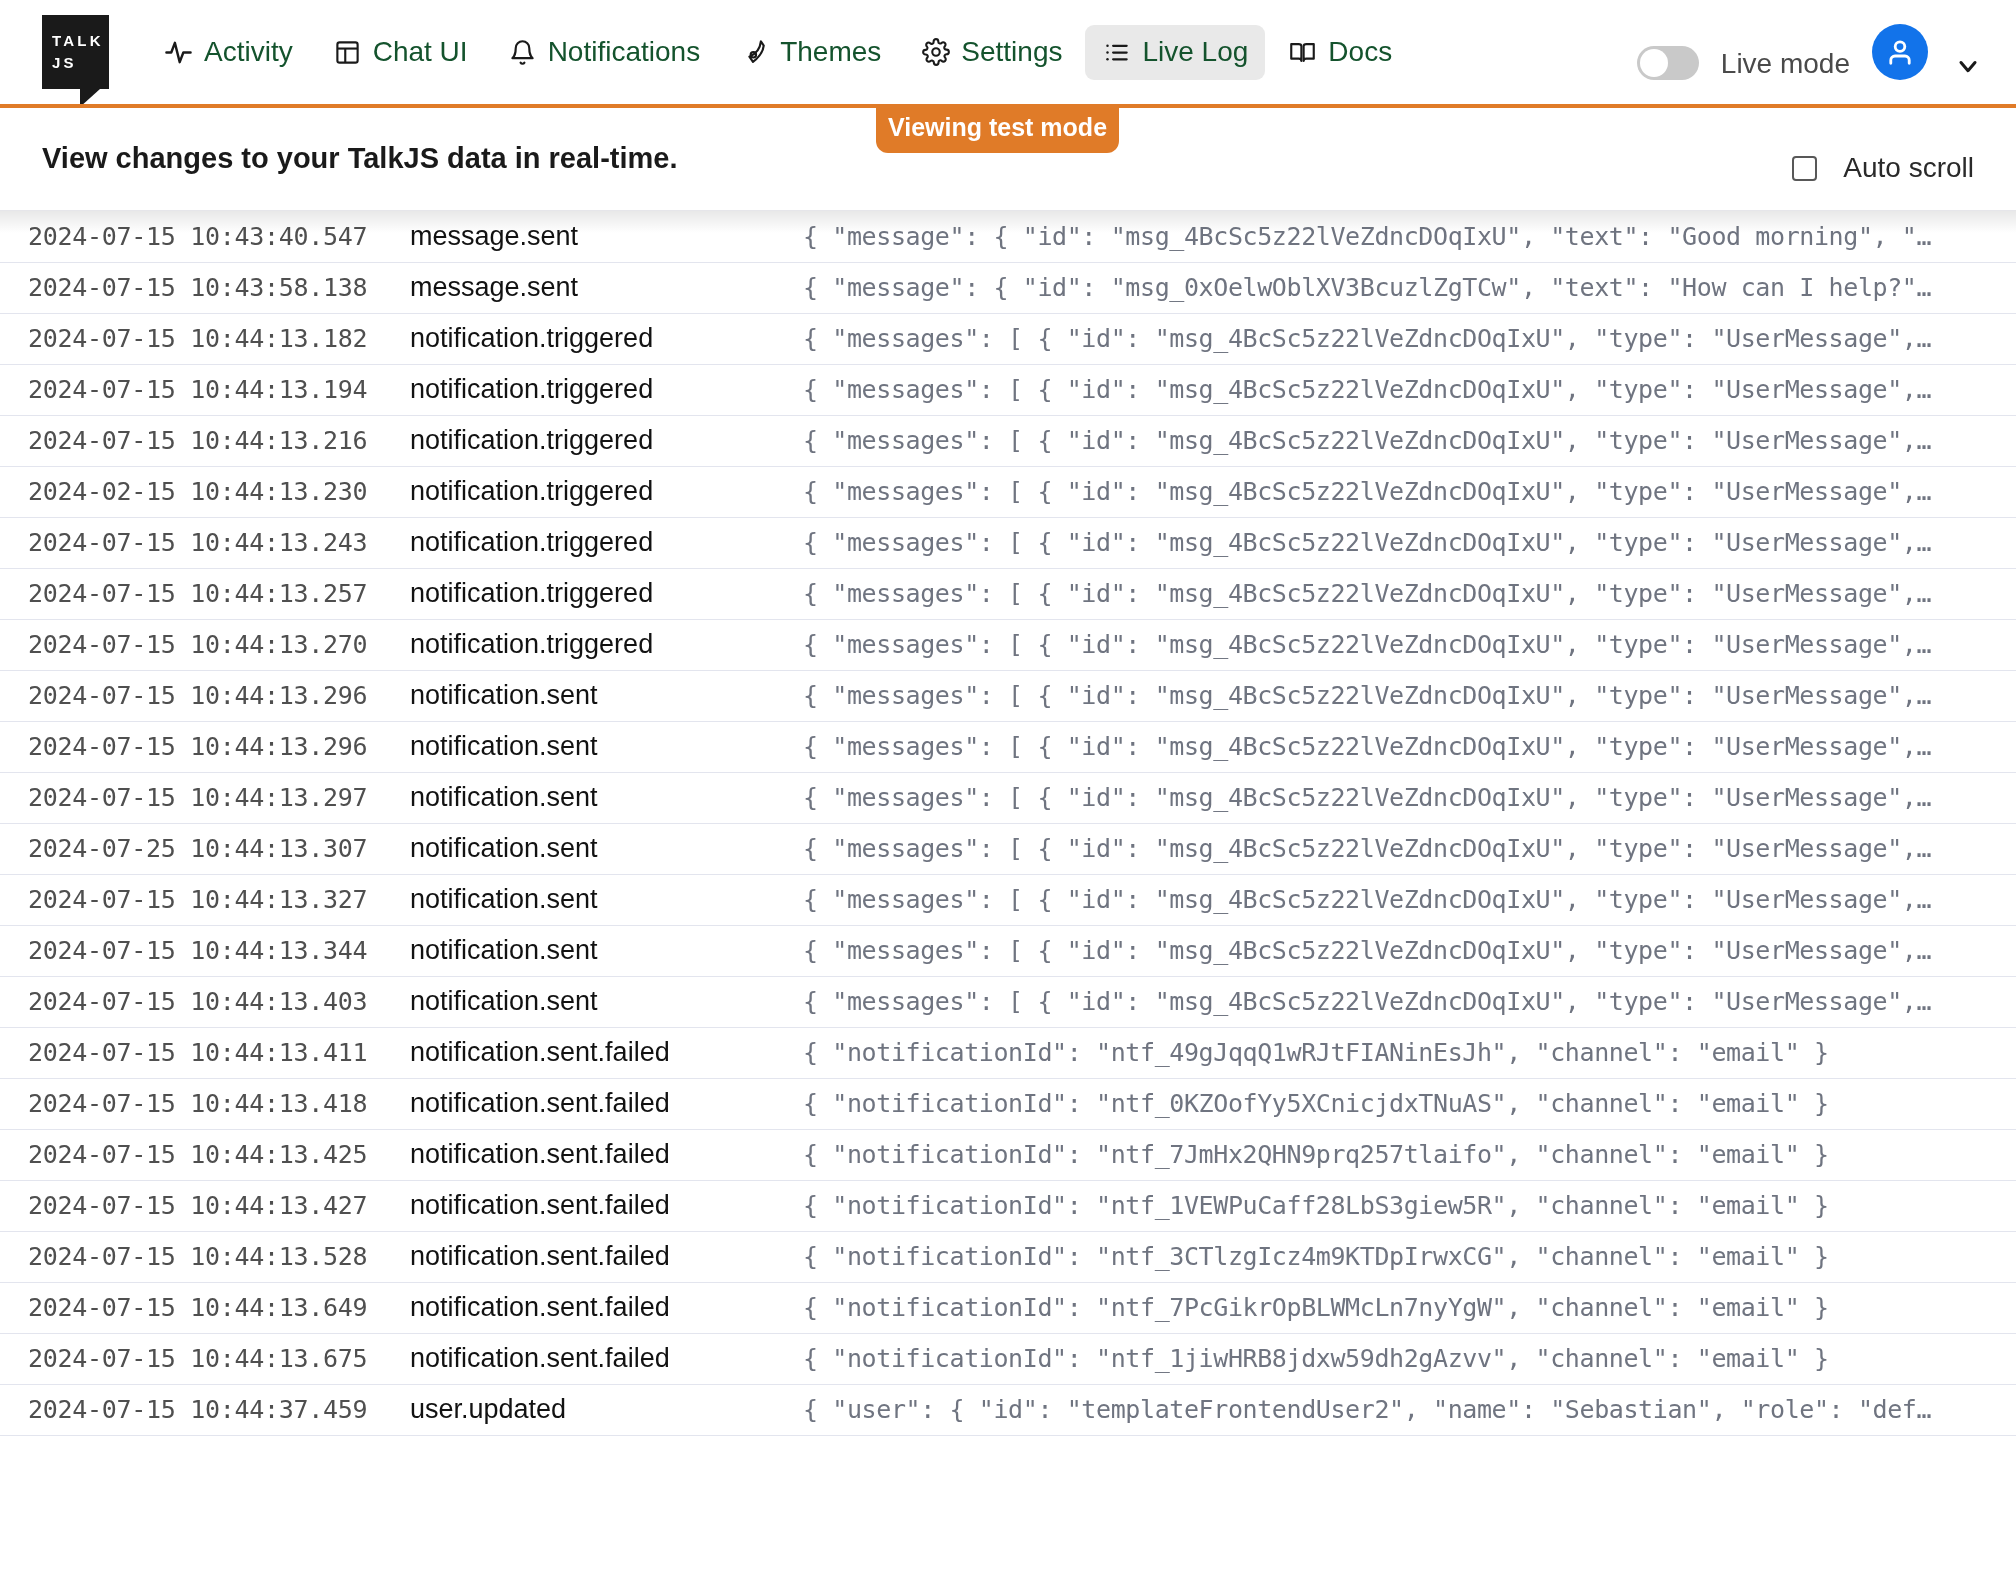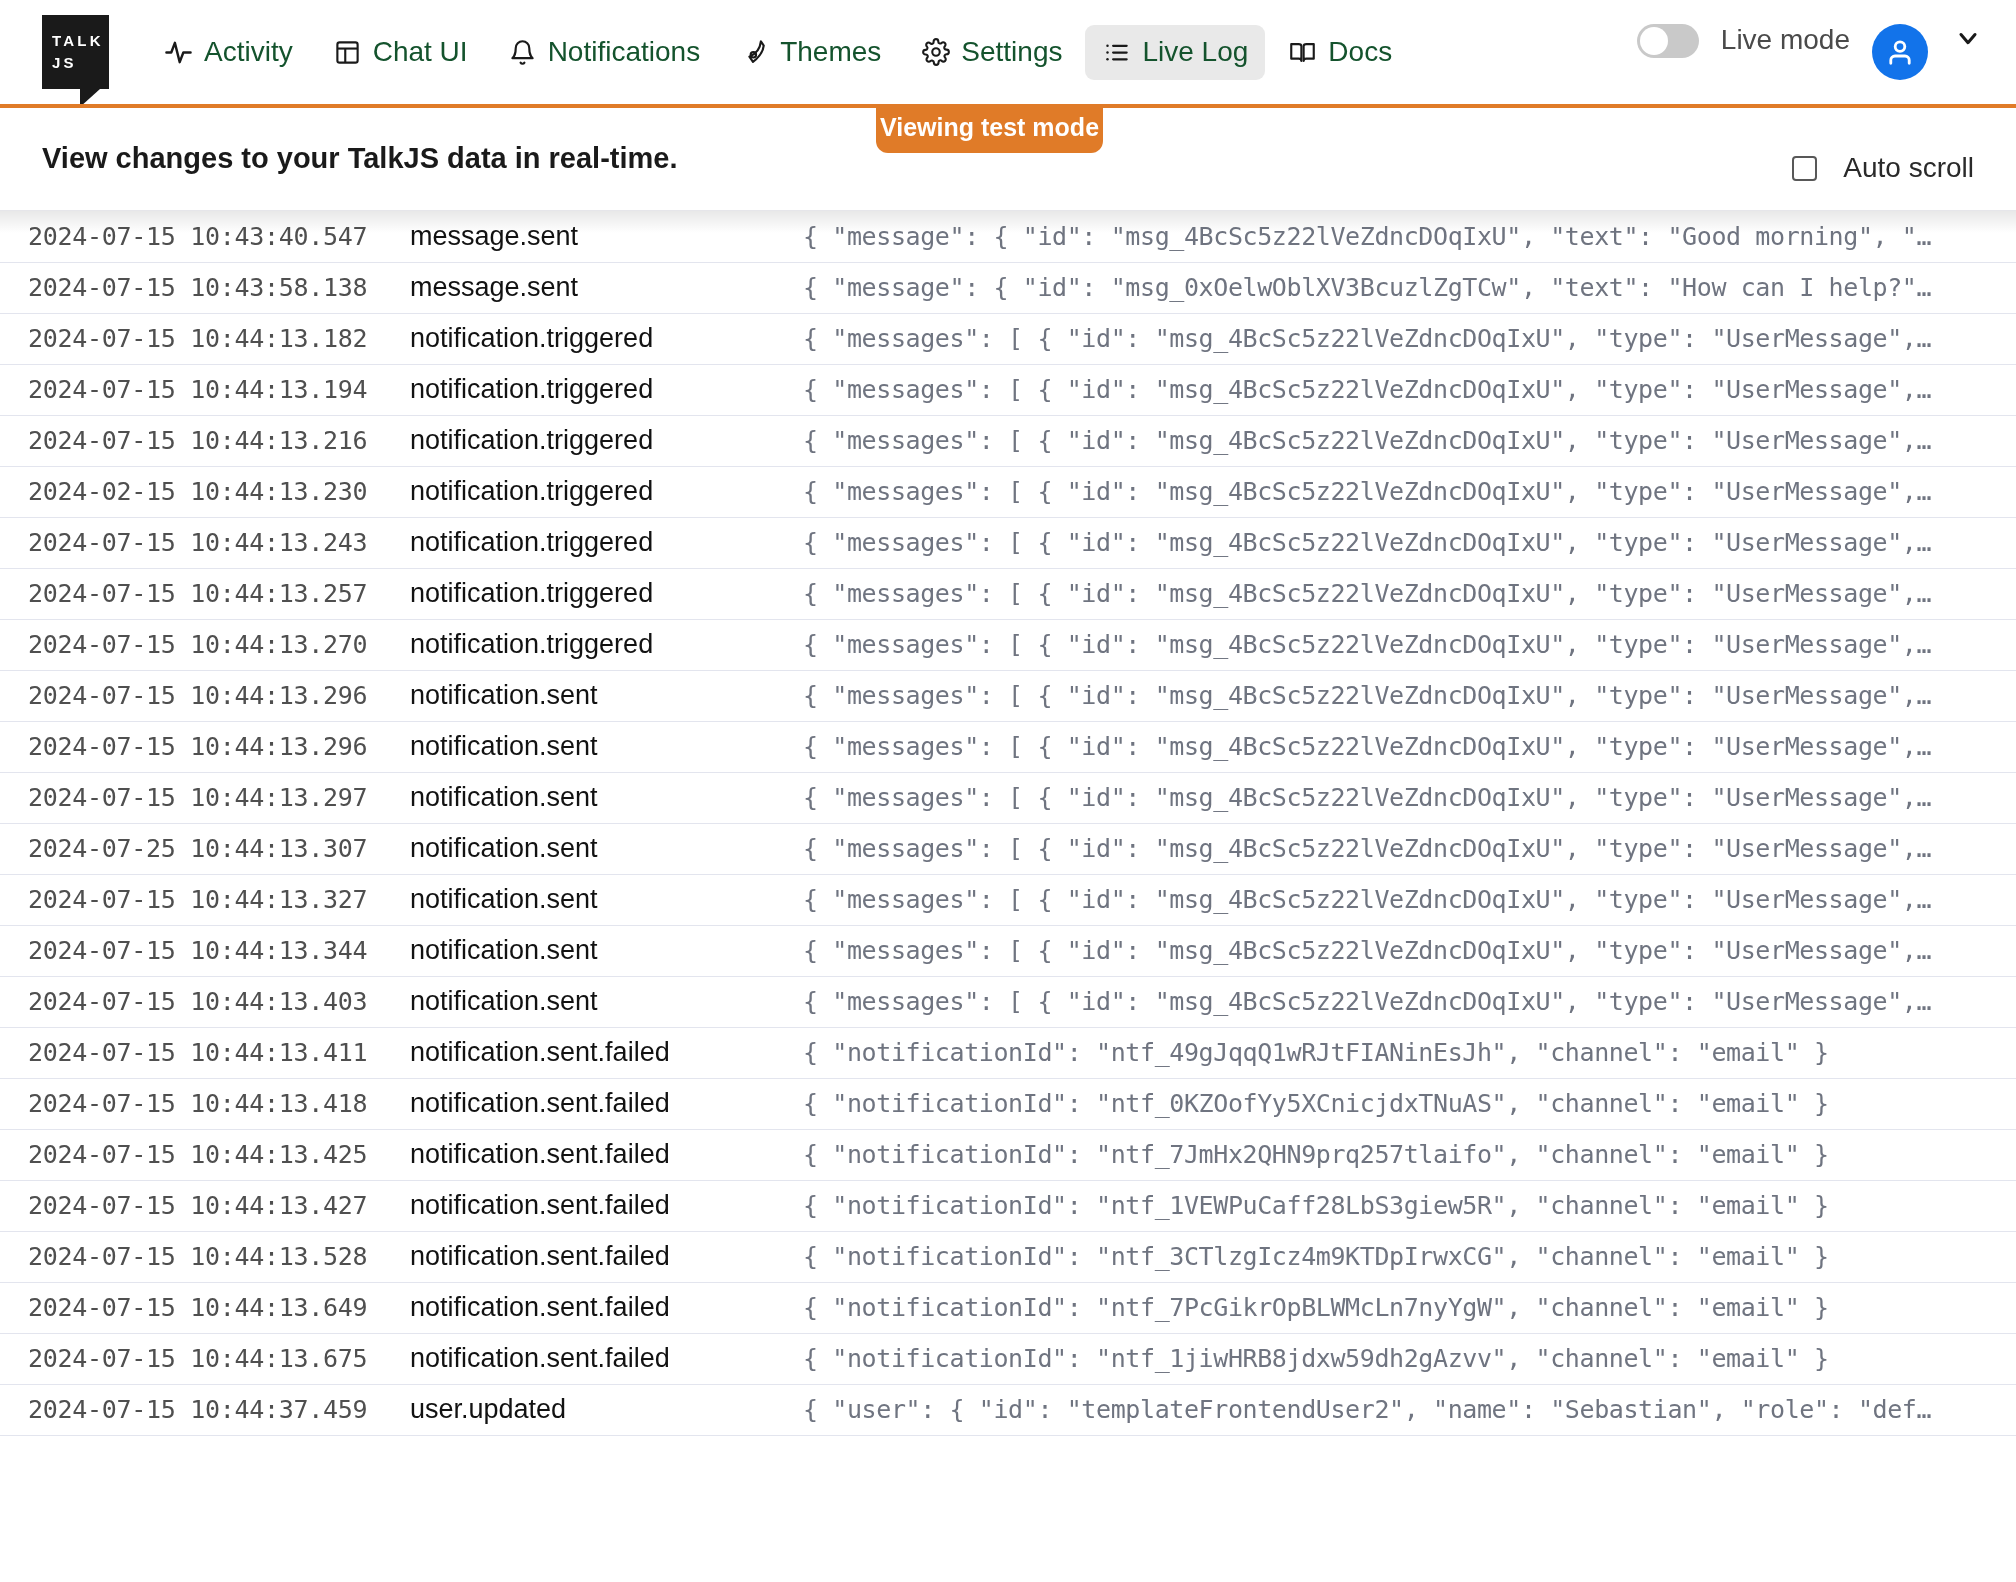--- a/index.html
+++ b/index.html
@@ -75,21 +75,21 @@
     color: #14532d;
     font-family: "Liberation Sans", sans-serif;
     line-height: 1;
   }
   .nav-icon { display: flex; align-items: center; justify-content: center; width: 29px; height: 29px; flex-shrink: 0; }
   .nav-icon svg { display: block; }
 
   .header-right {
     margin-left: auto;
     display: flex;
-    align-items: flex-start;
+    align-items: flex-end;
     gap: 22px;
   }
   .toggle {
     width: 62px;
     height: 34px;
     border-radius: 17px;
     background: #c9c9c9;
     position: relative;
     cursor: pointer;
     flex-shrink: 0;
@@ -125,21 +125,21 @@
     flex-shrink: 0;
   }
   .test-badge {
     position: absolute;
     left: 876px;
     top: 0;
     background: #e07b28;
     color: #ffffff;
     font-size: 25px;
     font-weight: 700;
-    padding: 11px 4px 13px;
+    padding: 11px 12px 13px;
     border-radius: 0 0 12px 12px;
     font-family: "Liberation Sans", sans-serif;
     white-space: nowrap;
     line-height: 1;
   }
 
   
   .intro {
     padding: 30px 42px 26px 42px;
     display: flex;

